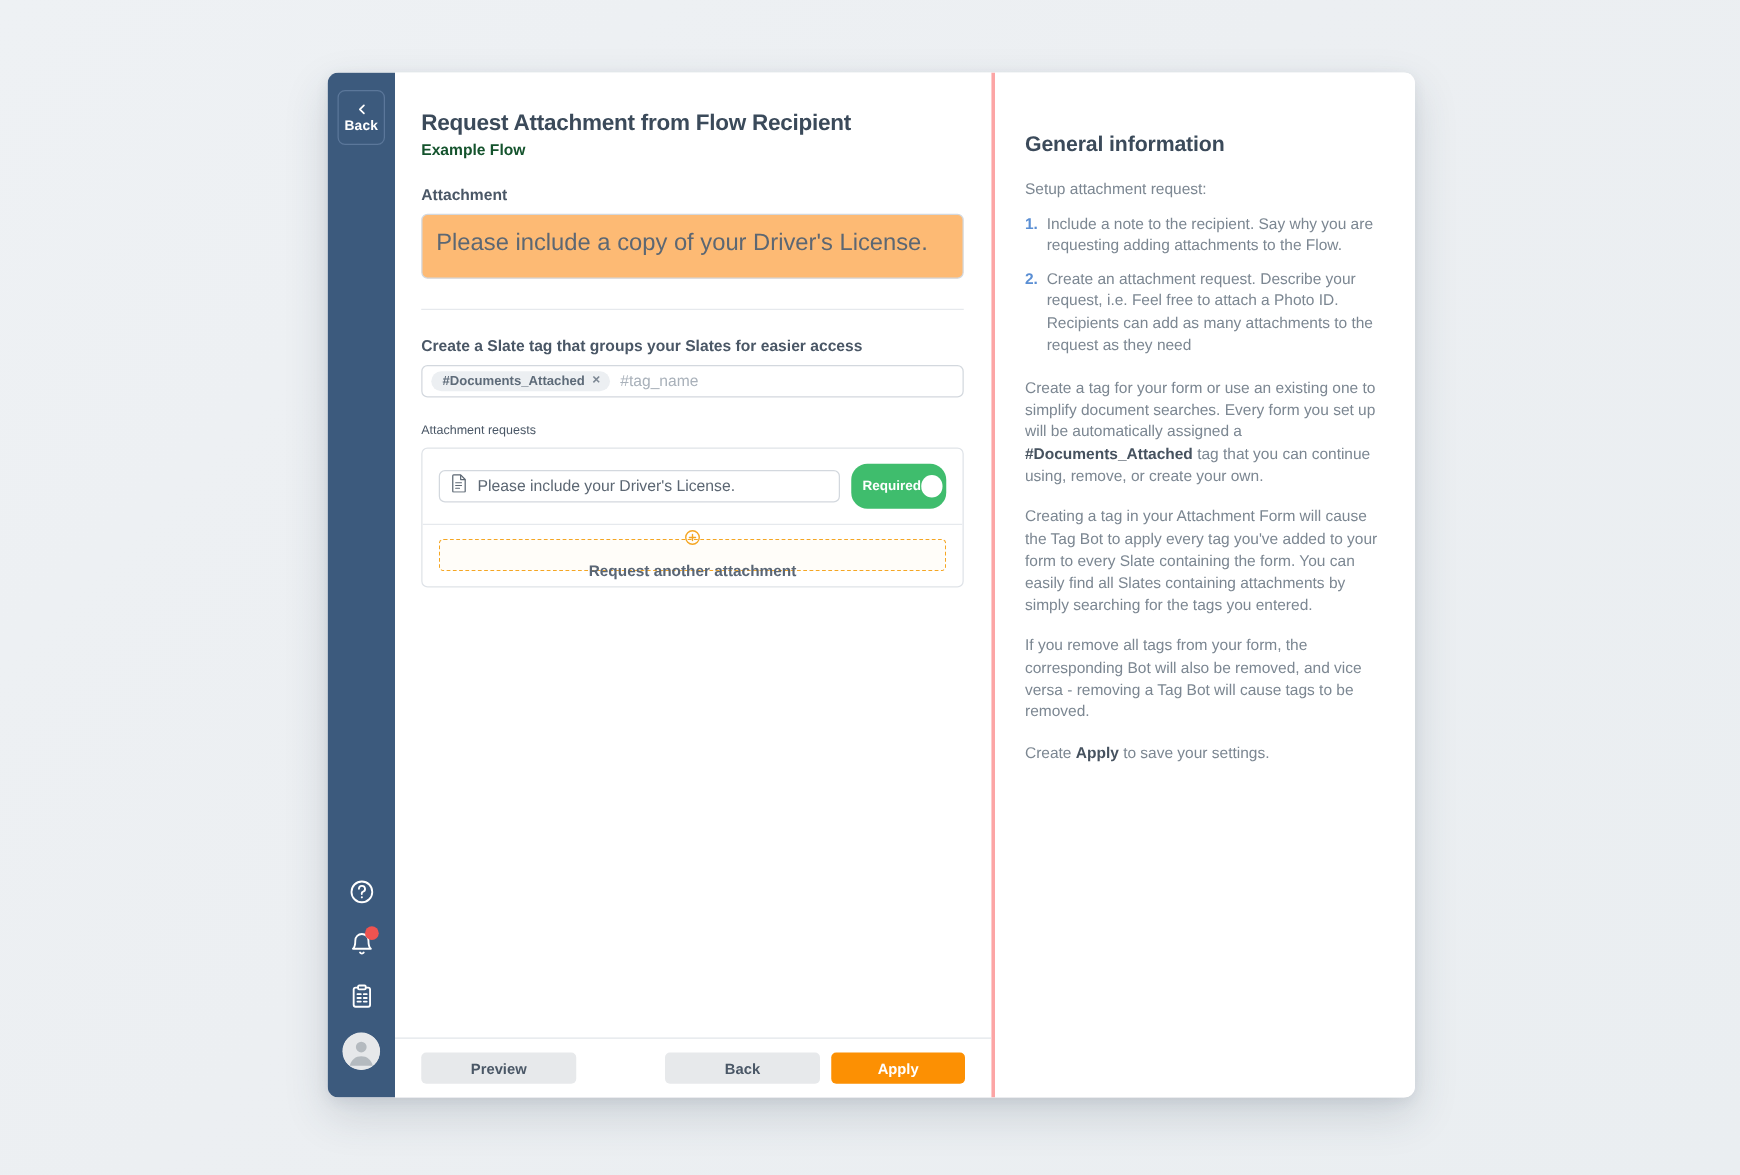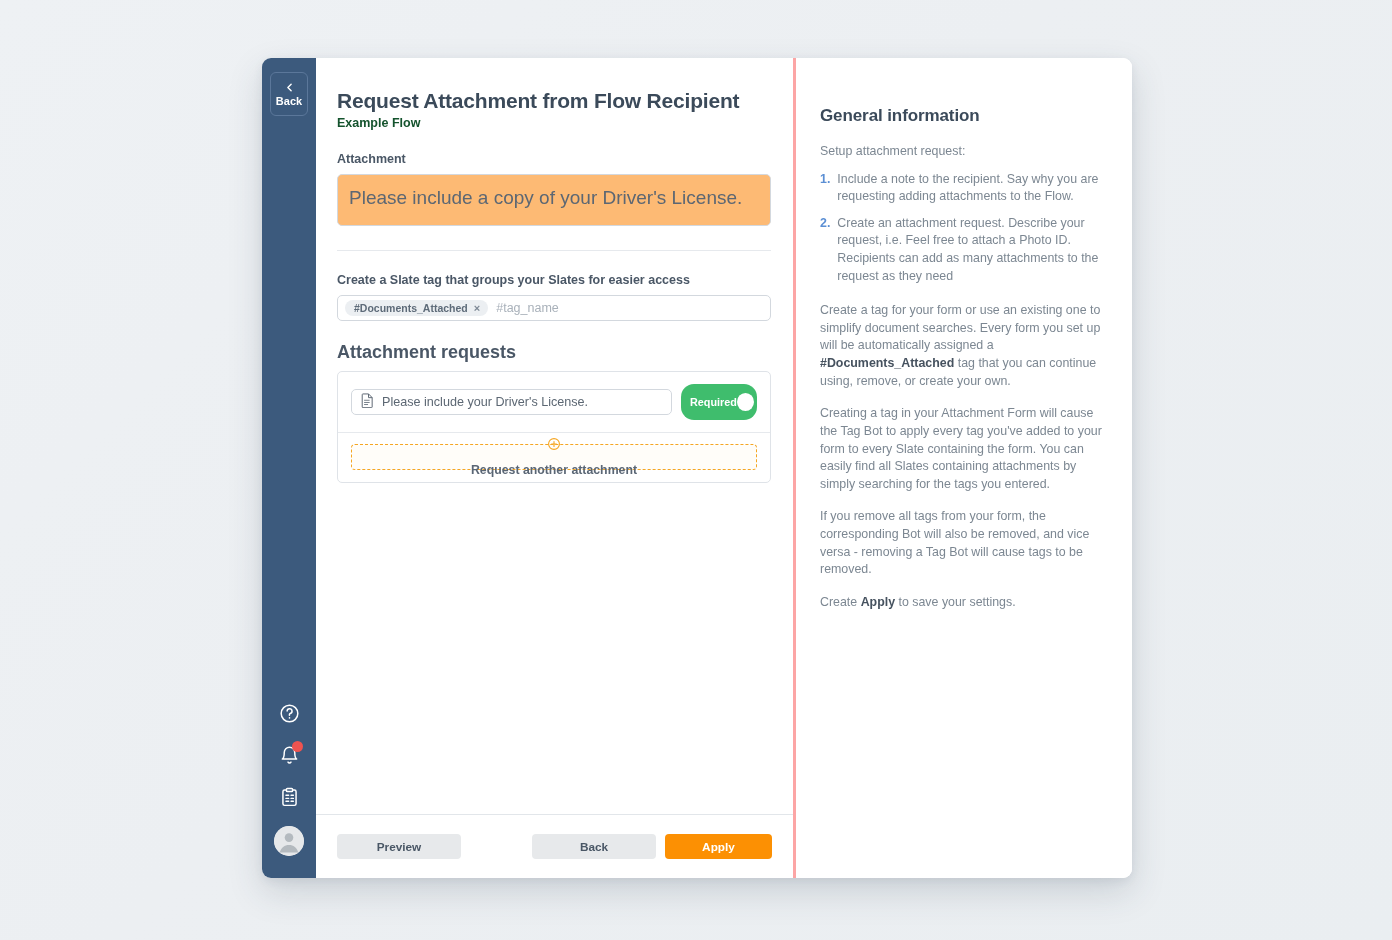--- a/index.html
+++ b/index.html
@@ -91,21 +91,21 @@
     background: #ffffff;
     display: flex; flex-direction: column;
     position: relative;
   }
   .form-scroll {
     flex: 1 1 auto;
     padding: 30px 22px 0 21px;
     overflow: hidden;
   }
   .page-title {
-    font-size: 21px;
+    font-size: 18px;
     font-weight: 700;
     color: #3b4a5a;
     letter-spacing: -0.2px;
     margin: 0 0 3px 0;
     line-height: 1.2;
   }
   .page-subtitle {
     font-size: 12.5px;
     font-weight: 700;
     color: #14532d;
@@ -160,22 +160,22 @@
     font-size: 11px;
     color: #7d8894;
     cursor: pointer;
     line-height: 1;
   }
   .tag-placeholder {
     font-size: 12.5px;
     color: #a9b1ba;
   }
   .section-label {
-    font-size: 18px;
-    font-weight: 700;
+    font-size: 10px;
+    font-weight: 400;
     color: #4a5766;
     margin: 21px 0 8px 0;
   }
   .attach-card {
     border: 1px solid #dfe3e8;
     border-radius: 5px;
     background: #fff;
     overflow: hidden;
   }
   .attach-row {
@@ -237,21 +237,21 @@
   }
   .add-btn .txt {
     font-size: 12.3px;
     font-weight: 700;
     color: #5a6675;
   }
 
   
   .footer {
     flex: 0 0 auto;
-    height: 64px;
+    height: 48px;
     border-top: 1px solid #e2e6ea;
     display: flex;
     align-items: center;
     padding: 0 21px;
   }
   .btn {
     border: 0;
     border-radius: 4px;
     height: 25px;
     font-size: 11.8px;

